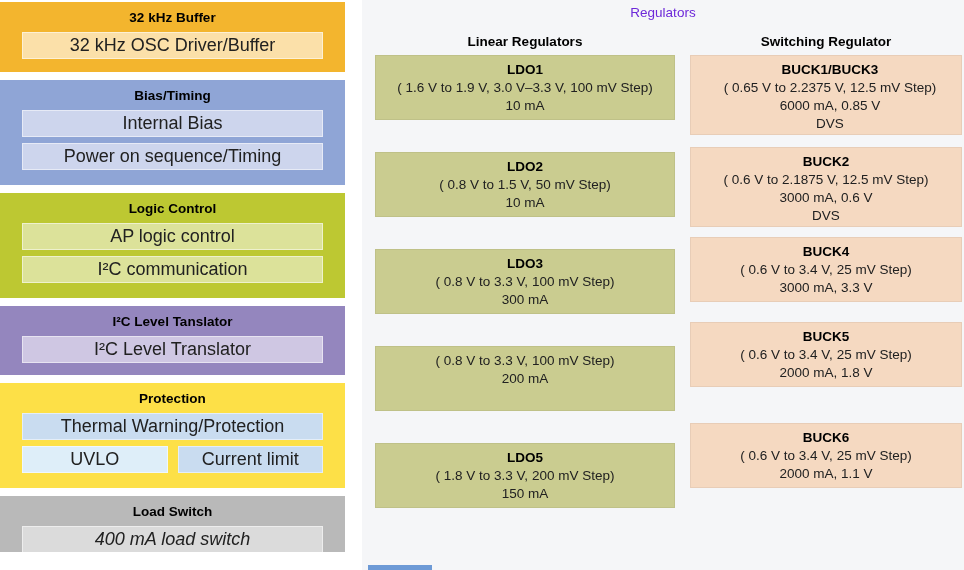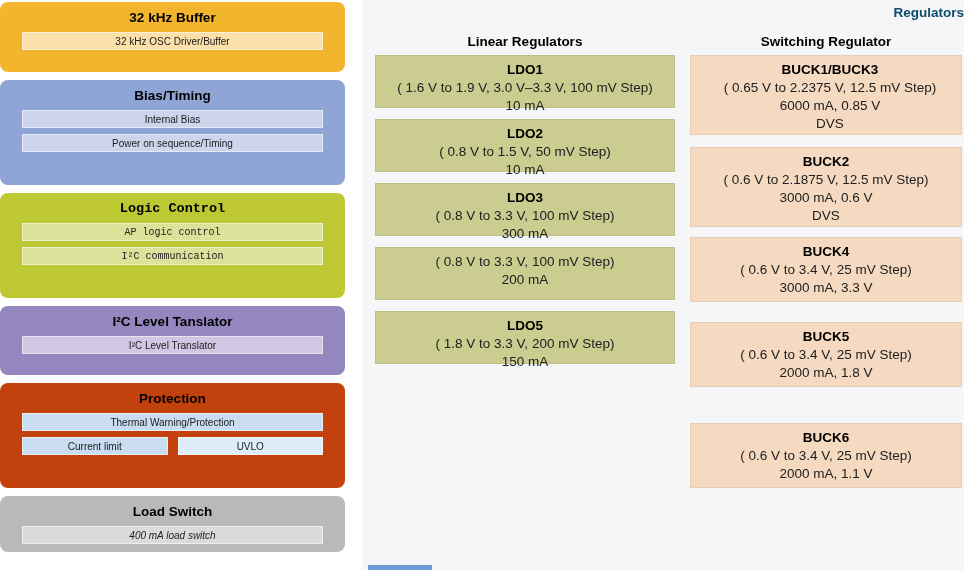--- a/index.html
+++ b/index.html
@@ -5,47 +5,47 @@
   html,body{margin:0;padding:0;}
   body{
     width:964px;height:570px;position:relative;overflow:hidden;
     background:#ffffff;color:#212121;
     font-family:"Liberation Sans",sans-serif;
   }
   #stage{position:absolute;top:0;left:0;width:964px;height:570px;overflow:hidden;}
 
   
   .left-col{position:absolute;left:0;top:2px;width:345px;display:flex;flex-direction:column;gap:8px;}
-  .fblock{box-sizing:border-box;padding:5px 22px 0;overflow:hidden;border-radius:8px;}
+  .fblock{box-sizing:border-box;padding:5px 22px 0;overflow:hidden;}
   .left-col .fblock:nth-child(1){height:70px;}
   .left-col .fblock:nth-child(2){height:105px;}
-  .left-col .fblock:nth-child(3){height:105px;font-family:Liberation Mono, monospace;}
+  .left-col .fblock:nth-child(3){height:105px;}
   .left-col .fblock:nth-child(4){height:69px;}
   .left-col .fblock:nth-child(5){height:105px;}
   .left-col .fblock:nth-child(6){height:56px;}
   .fblock-title{text-align:center;font-weight:bold;font-size:13.5px;color:#000;padding:3px 0 7px;}
   .block-row{display:flex;gap:10px;margin-bottom:6px;}
   .block-cell{
-    flex:1;height:18px;display:flex;align-items:center;justify-content:center;
-    font-size:10px;box-sizing:border-box;border:1px solid rgba(255,255,255,.5);
+    flex:1;height:27px;display:flex;align-items:center;justify-content:center;
+    font-size:18px;box-sizing:border-box;border:1px solid rgba(255,255,255,.5);
   }
 
   
   .panel{position:absolute;left:362px;top:0;width:602px;height:570px;}
-  .reg-title{position:absolute;top:5px;left:0;width:100%;text-align:right;font-weight:bold;font-size:13.5px;color:#0c4a6e;}
+  .reg-title{position:absolute;top:5px;left:0;width:100%;text-align:center;font-weight:normal;font-size:13.5px;color:#6d28d9;}
   .reg-col{position:absolute;top:34px;}
   .col-header{text-align:center;font-weight:bold;font-size:13.5px;color:#000;height:21px;}
   .col-linear{left:13px;width:300px;}
   .col-switching{left:328px;width:272px;}
   .reg-box{
     box-sizing:border-box;padding-top:5px;text-align:center;
     font-size:13.5px;line-height:18px;border:1px solid rgba(0,0,0,.05);
   }
   .reg-box .box-name{font-weight:bold;color:#000;}
-  .col-linear .reg-box{height:53px;margin-bottom:11px;text-align:center;}
+  .col-linear .reg-box{height:65px;margin-bottom:32px;text-align:center;}
   .col-switching .reg-box:nth-child(2){height:80px;margin-bottom:12px;}
   .col-switching .reg-box:nth-child(3){height:80px;margin-bottom:10px;}
   .col-switching .reg-box:nth-child(4){height:65px;margin-bottom:20px;}
   .col-switching .reg-box:nth-child(5){height:65px;margin-bottom:36px;}
   .col-switching .reg-box:nth-child(6){height:65px;margin-bottom:0;}
 
   .scroll-thumb{position:absolute;left:368px;top:565px;width:64px;height:5px;}
 </style>
 </head>
 <body style="background: rgb(255, 255, 255);">
@@ -84,29 +84,29 @@
         </div>
   </div>
       <div class="fblock" style="background: rgb(148, 134, 190);">
     <div class="fblock-title">I²C Level Tanslator</div>
     <div>
           <div class="block-row">
             <div class="block-cell" style="background: rgb(207, 199, 227);">I²C Level Translator</div>
           </div>
         </div>
   </div>
-      <div class="fblock" style="background: #c2410c;">
+      <div class="fblock" style="background: #fde047;">
     <div class="fblock-title">Protection</div>
     <div>
           <div class="block-row">
             <div class="block-cell" style="background: rgb(201, 220, 240);">Thermal Warning/Protection</div>
           </div>
           <div class="block-row">
+            <div class="block-cell" style="background: rgb(222, 238, 249);">UVLO</div>
             <div class="block-cell" style="background: rgb(201, 220, 240);">Current limit</div>
-            <div class="block-cell" style="background: rgb(222, 238, 249);">UVLO</div>
           </div>
         </div>
   </div>
       <div class="fblock" style="background: rgb(185, 185, 185);">
     <div class="fblock-title">Load Switch</div>
     <div>
           <div class="block-row">
             <div class="block-cell" style="background: rgb(219, 219, 219); font-style: italic;">400 mA load switch</div>
           </div>
         </div>

